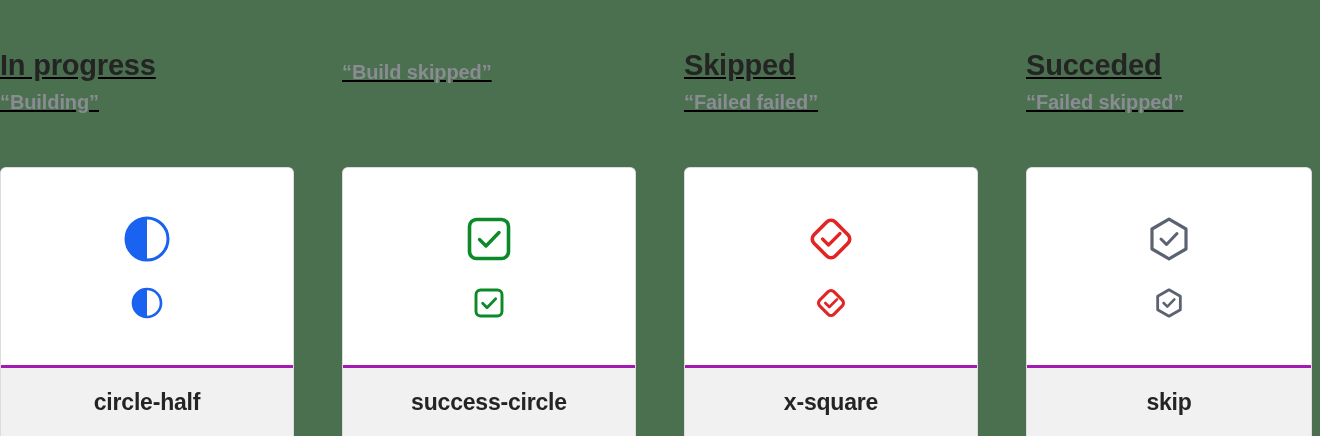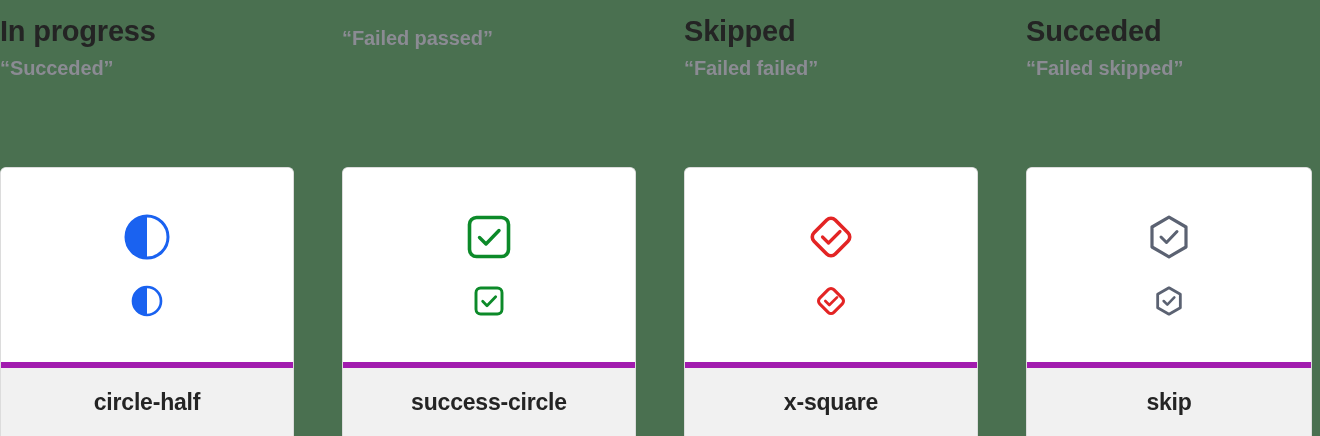--- a/index.html
+++ b/index.html
@@ -22,21 +22,22 @@
     grid-template-columns: repeat(4, 1fr);
     column-gap: 48px;
     box-sizing: border-box;
   }
   .column {
     position: relative;
     display: flex;
     flex-direction: column;
   }
   .col-head {
-    padding-top: 16px;
+    padding-top: 50px;
+    text-decoration: underline;
   }
   .col-title {
     font-size: 29px;
     font-weight: bold;
     color: #242424;
     letter-spacing: -0.2px;
     line-height: 1.05;
     margin: 0;
     white-space: nowrap;
   }
@@ -77,21 +78,21 @@
     display: flex;
     align-items: center;
     justify-content: center;
   }
   .icon-lg { width: 48px; height: 48px; }
   .icon-sm { width: 32px; height: 32px; }
   .icon-slot svg { display: block; width: 100%; height: 100%; }
   .card-footer {
     flex: 0 0 68px;
     background: #f1f1f1;
-    border-top: 6px solid #a21caf;
+    border-top: 3px solid #a21caf;
     display: flex;
     align-items: center;
     justify-content: center;
   }
   .card-label {
     font-size: 23px;
     font-weight: bold;
     color: #242424;
     letter-spacing: -0.2px;
   }
@@ -100,21 +101,21 @@
   .column:last-child  .card { right: 8px; }
 </style>
 </head>
 <body>
 
 <div class="board">
 
   <div class="column">
     <div class="col-head">
       <div class="col-title">In progress</div>
-      <div class="col-sub">“Succeded”</div>
+      <div class="col-sub">“Building”</div>
     </div>
     <div class="card">
       <div class="card-body">
         <div class="icon-slot icon-lg">
           <svg viewBox="0 0 48 48" xmlns="http://www.w3.org/2000/svg">
             <circle cx="24" cy="24" r="21" fill="#ffffff" stroke="#1a62f0" stroke-width="3"></circle>
             <path d="M24 3 A21 21 0 0 0 24 45 Z" fill="#1a62f0"></path>
           </svg>
         </div>
         <div class="icon-slot icon-sm">
@@ -125,21 +126,21 @@
         </div>
       </div>
       <div class="card-footer">
         <span class="card-label">circle-half</span>
       </div>
     </div>
   </div>
 
   <div class="column">
     <div class="col-head">
-      <div class="col-sub">“Failed passed”</div>
+      <div class="col-sub">“Build skipped”</div>
     </div>
     <div class="card">
       <div class="card-body">
         <div class="icon-slot icon-lg">
           <svg viewBox="0 0 48 48" xmlns="http://www.w3.org/2000/svg">
             <rect x="4.5" y="4.5" width="39" height="39" rx="7" ry="7" fill="none" stroke="#0c8a29" stroke-width="3.6"></rect>
             <path d="M14.5 24.5 L21 31 L34 17.5" fill="none" stroke="#0c8a29" stroke-width="3.4" stroke-linecap="round" stroke-linejoin="round"></path>
           </svg>
         </div>
         <div class="icon-slot icon-sm">

